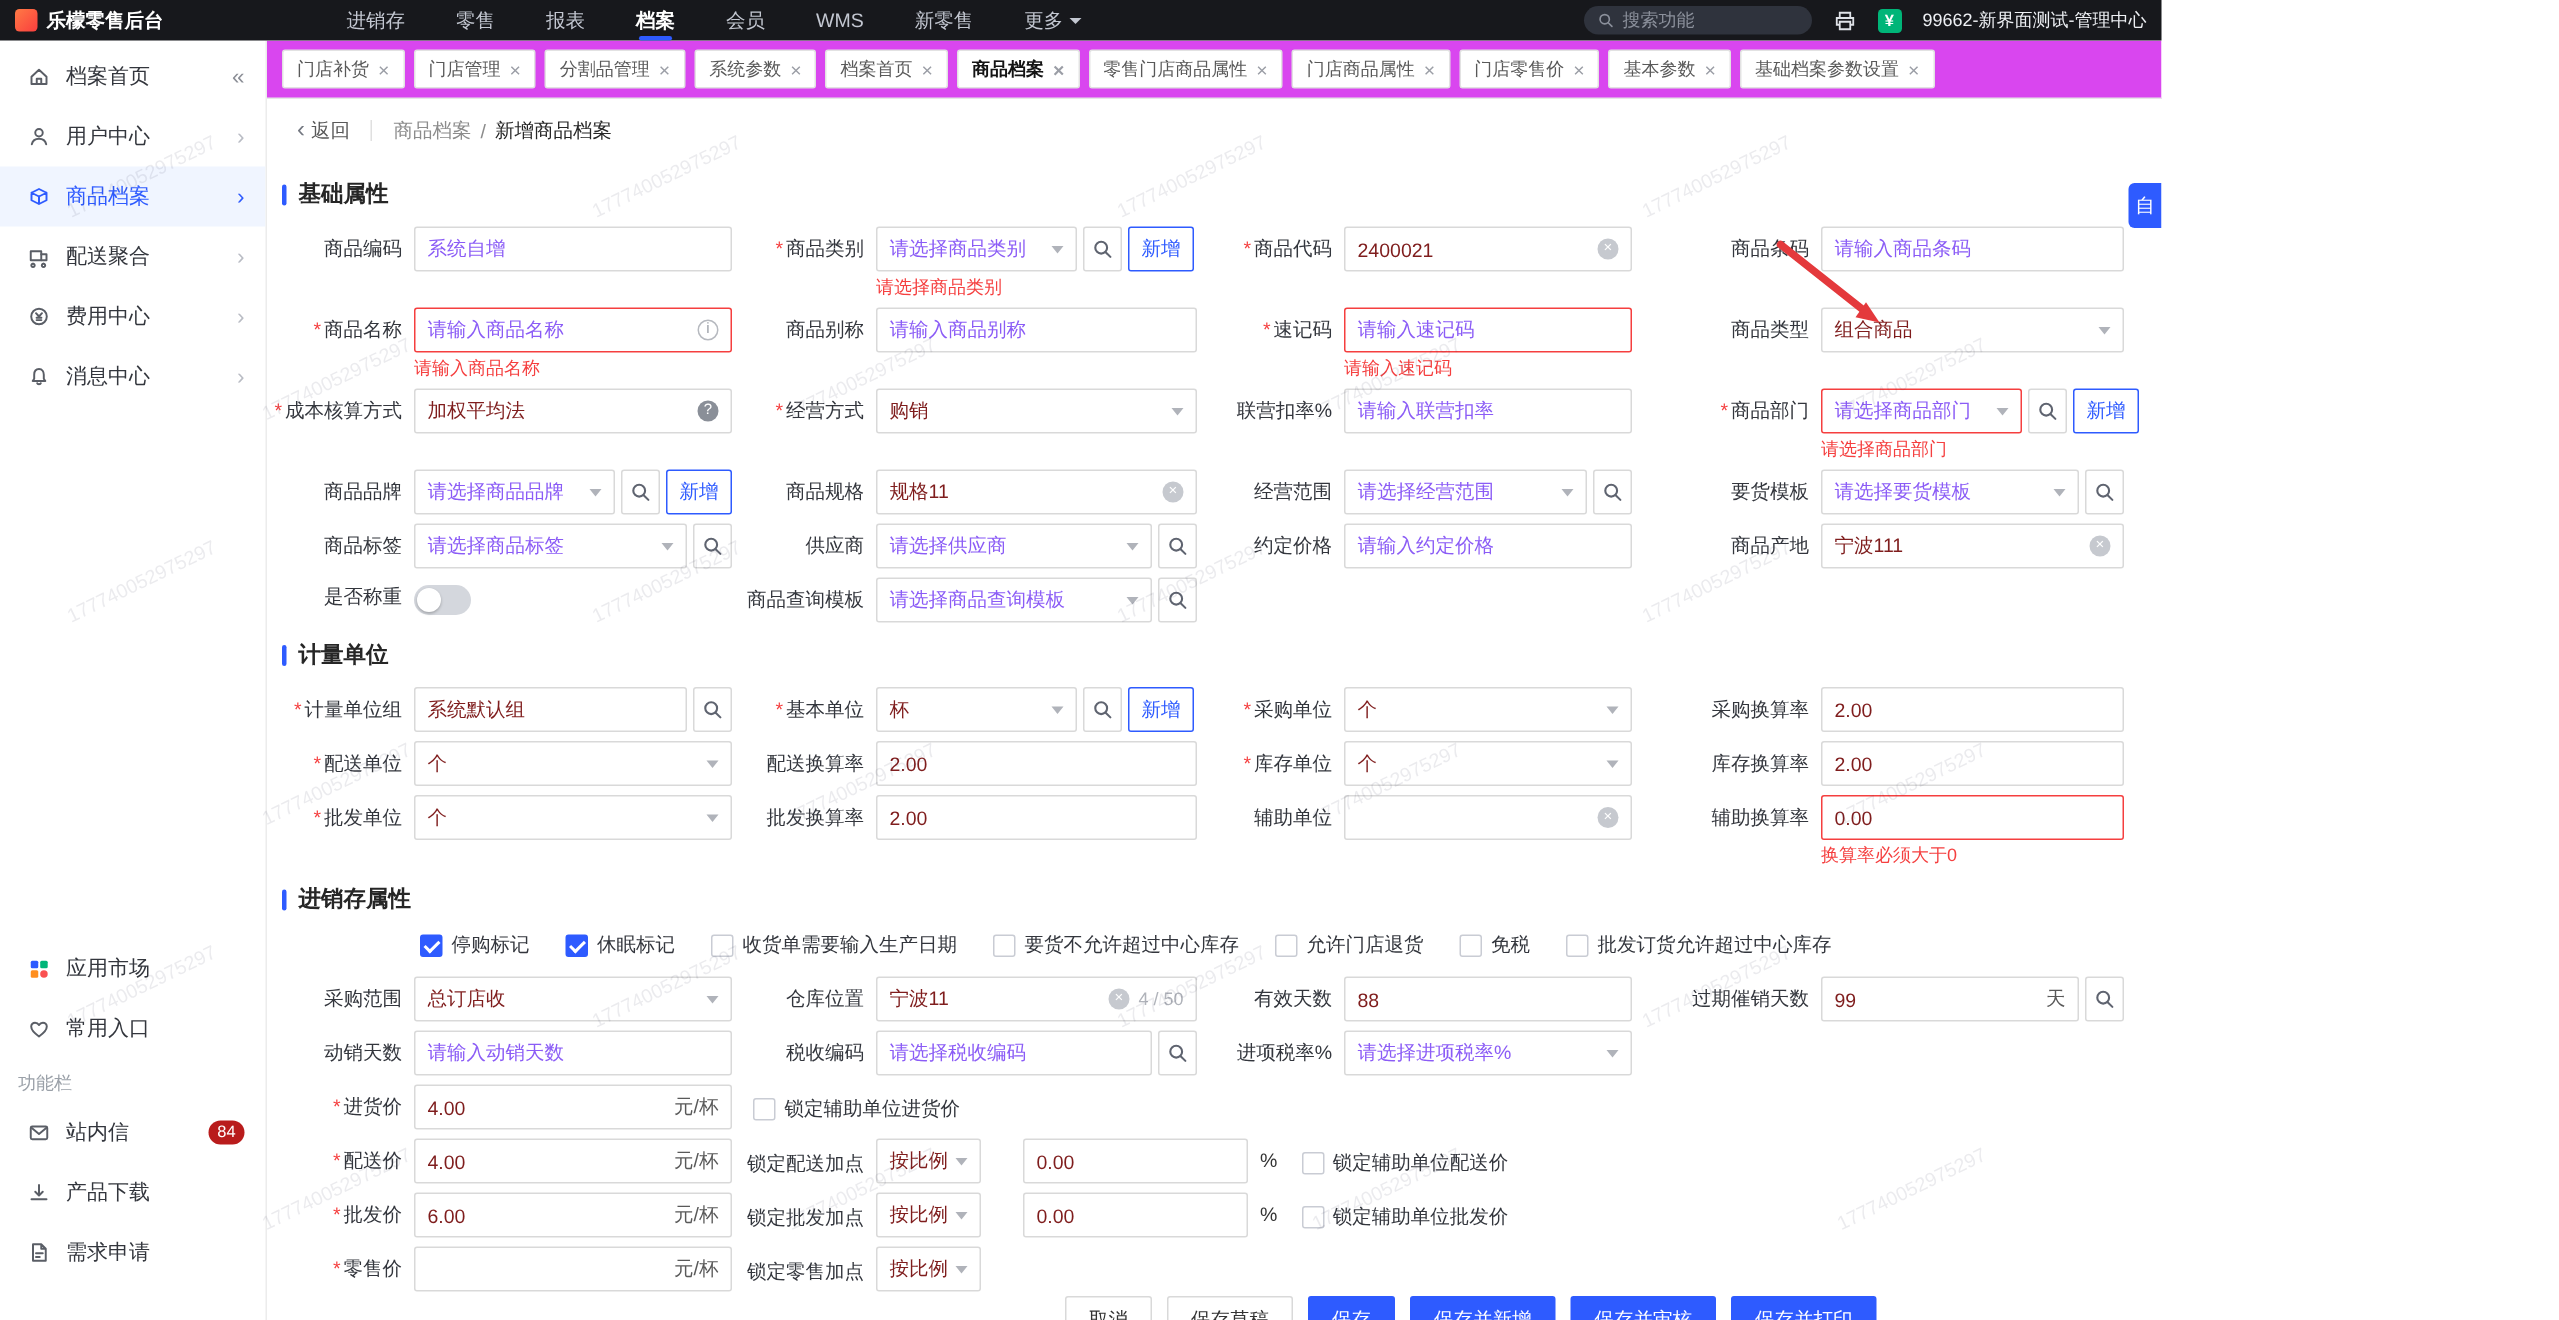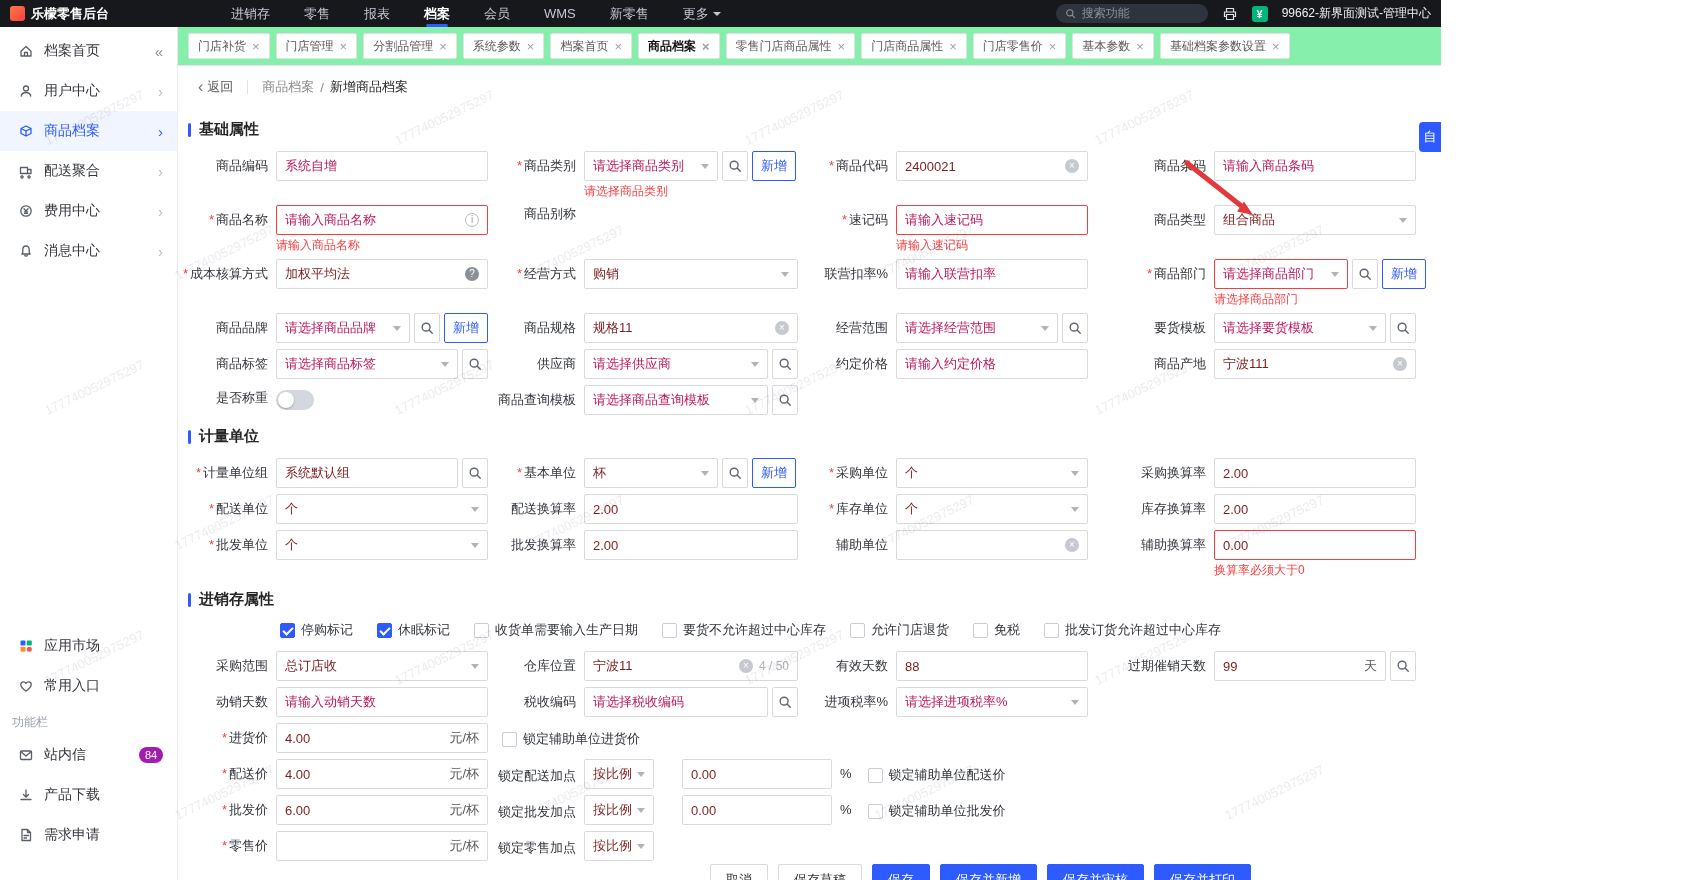--- a/index.html
+++ b/index.html
@@ -32,24 +32,24 @@
   
   .sitem { height:40px; display:flex; align-items:center; padding-left:18px; font-size:14px; color:#33363d; cursor:pointer; flex:none; }
   .sitem.active { color:#2e5bff; background:#f0f5ff; }
   .sic { width:16px; height:16px; margin-right:10px; fill:none; stroke:#5a5e66; stroke-width:1.3; stroke-linecap:round; stroke-linejoin:round; flex:none; }
   .sitem.active .sic { stroke:#2e5bff; }
   .schev { margin-left:auto; margin-right:14px; color:#b9bcc4; font-size:15px; }
   .sitem.active .schev { color:#2e5bff; }
   .collapse { margin-left:auto; margin-right:14px; color:#8c8f97; font-size:15px; cursor:pointer; }
   .sspacer { height:355px; flex:none; }
   .sgroup { font-size:12px; color:#9aa0a8; padding:8px 0 4px 12px; flex:none; }
-  .badge { background:#a21caf; color:#fff; font-size:11px; height:16px; min-width:24px; border-radius:8px; display:flex; align-items:center; justify-content:center; margin-left:auto; margin-right:14px; padding:0 5px; }
+  .badge { background:#b91c1c; color:#fff; font-size:11px; height:16px; min-width:24px; border-radius:8px; display:flex; align-items:center; justify-content:center; margin-left:auto; margin-right:14px; padding:0 5px; }
 
   
-  .tabstrip { height:39px; background:#86efac; border-bottom:1px solid #e7e7e7; display:flex; align-items:center; padding:0 10px; gap:6px; overflow:hidden; }
+  .tabstrip { height:39px; background:#d946ef; border-bottom:1px solid #e7e7e7; display:flex; align-items:center; padding:0 10px; gap:6px; overflow:hidden; }
   .tab { background:#fff; border:1px solid #e2e2e2; border-radius:2px; height:26px; display:flex; align-items:center; padding:0 9px; font-size:12px; color:#595959; cursor:pointer; white-space:nowrap; }
   .tab.active { color:#141414; font-weight:bold; }
   .tclose { margin-left:6px; color:#9b9ea6; font-size:13px; cursor:pointer; }
 
   
   .crumbbar { height:42px; display:flex; align-items:center; padding-left:20px; font-size:13px; background:#fff; }
   .backlink { display:flex; align-items:center; color:#595959; cursor:pointer; gap:4px; }
   .backarrow { font-size:16px; color:#737780; }
   .vdiv { width:1px; height:14px; background:#e0e0e0; margin:0 14px; }
   .crumbparent { color:#8c8c8c; cursor:pointer; }
@@ -63,21 +63,21 @@
   .stitle { font-size:15px; font-weight:bold; color:#262626; }
   .frow { display:flex; align-items:flex-start; margin-bottom:6px; }
   .fcell { display:flex; flex-direction:column; }
   .fcell.c1 { width:310px; } .fcell.c2 { width:310px; } .fcell.c3 { width:290px; } .fcell.c4 { flex:1; }
   .fline { display:flex; align-items:center; }
   .lbl { text-align:right; font-size:13px; color:#33363d; margin-right:8px; white-space:nowrap; flex:none; }
   .c1 .lbl { width:90px; } .c2 .lbl { width:88px; } .c3 .lbl { width:90px; } .c4 .lbl { width:118px; }
   .req::before { content:"*"; color:#f53f3f; margin-right:2px; }
   .ctl { display:flex; align-items:center; height:30px; border:1px solid #d9d9d9; border-radius:2px; background:#fff; padding:0 8px; font-size:13px; color:#333; cursor:pointer; flex:none; }
   .ctl.errb { border-color:#f53f3f; }
-  .ph { color:#be185d; overflow:hidden; white-space:nowrap; }
+  .ph { color:#8b5cf6; overflow:hidden; white-space:nowrap; }
   .val { color:#7f1d1d; overflow:hidden; white-space:nowrap; }
   .chev { width:0; height:0; border-left:4px solid transparent; border-right:4px solid transparent; border-top:5px solid #b0b3ba; margin-left:auto; flex:none; }
   .clr { width:14px; height:14px; border-radius:50%; background:#c6c9cf; color:#fff; font-size:10px; line-height:14px; text-align:center; margin-left:auto; flex:none; cursor:pointer; }
   .clr::before { content:"×"; }
   .ico-i { width:14px; height:14px; border-radius:50%; border:1px solid #b6b9bf; color:#9ca0a8; font-size:10px; line-height:12px; text-align:center; margin-left:auto; flex:none; }
   .ico-i::before { content:"i"; }
   .ico-q { width:14px; height:14px; border-radius:50%; background:#8a8f98; color:#fff; font-size:10px; line-height:14px; text-align:center; margin-left:auto; flex:none; }
   .ico-q::before { content:"?"; }
   .sfx { margin-left:auto; color:#595959; white-space:nowrap; }
   .cnt { margin-left:6px; color:#b0b3ba; font-size:12px; white-space:nowrap; }
@@ -357,20 +357,23 @@
               <div class="ctl w212 errb">
                   <span class="ph">请输入商品名称</span>
                   <span class="ico-i"></span>
                 </div>
             </div>
             <div class="errmsg">请输入商品名称</div>
           </div>
           <div class="fcell c2">
               <div class="fline">
             <span class="lbl">商品别称</span>
+            <div class="ctl w214">
+                  <span class="ph">请输入商品别称</span>
+                </div>
           </div>
             </div>
           <div class="fcell c3">
             <div class="fline">
               <span class="lbl req">速记码</span>
               <div class="ctl w192 errb">
                   <span class="ph">请输入速记码</span>
                 </div>
             </div>
             <div class="errmsg">请输入速记码</div>

